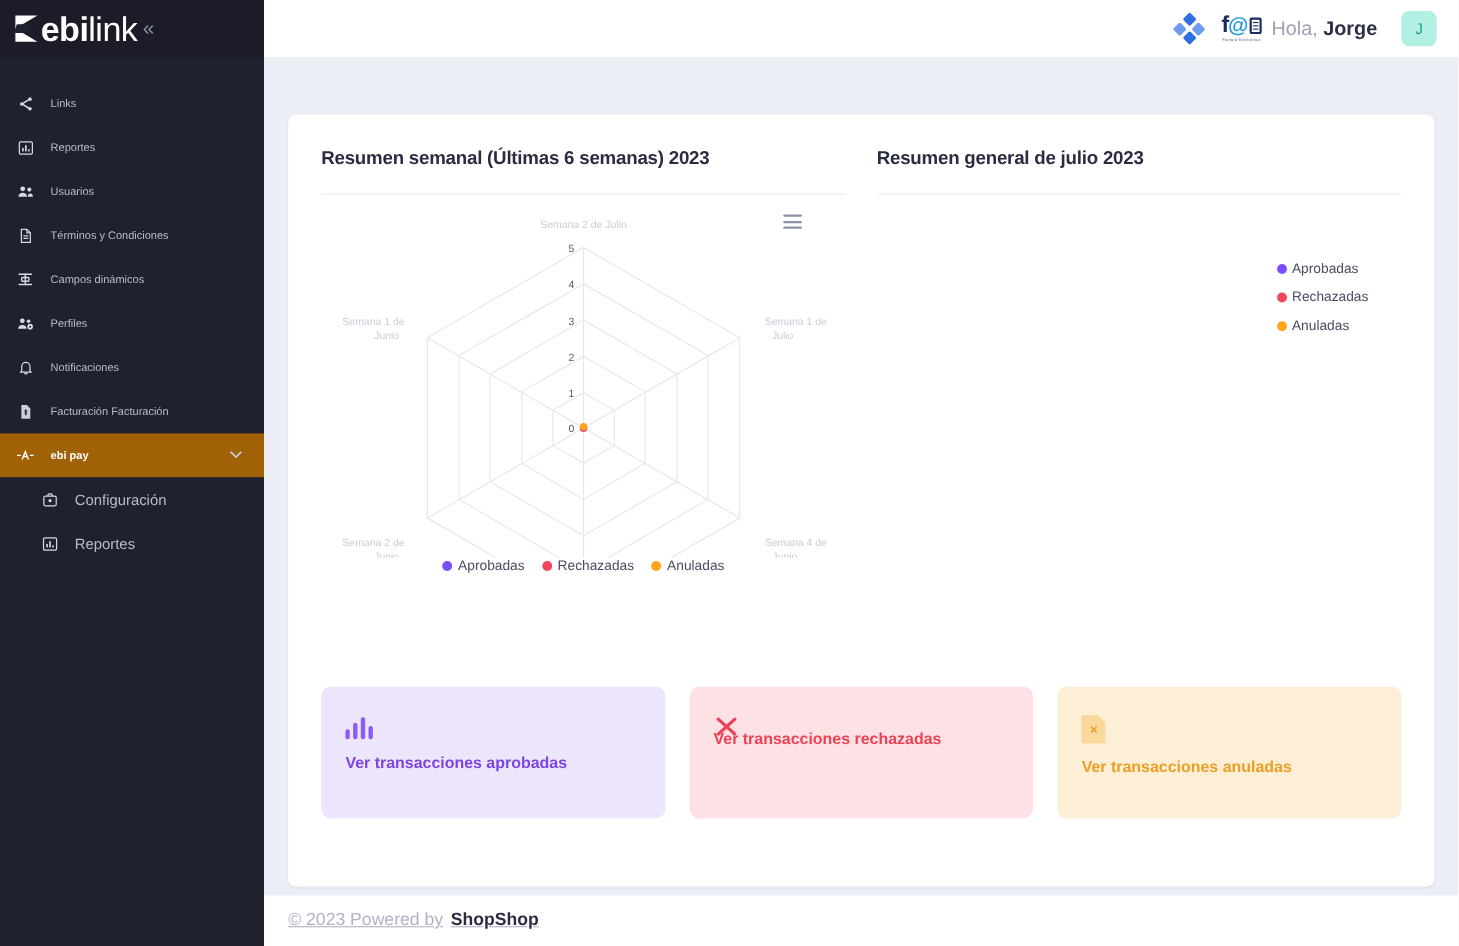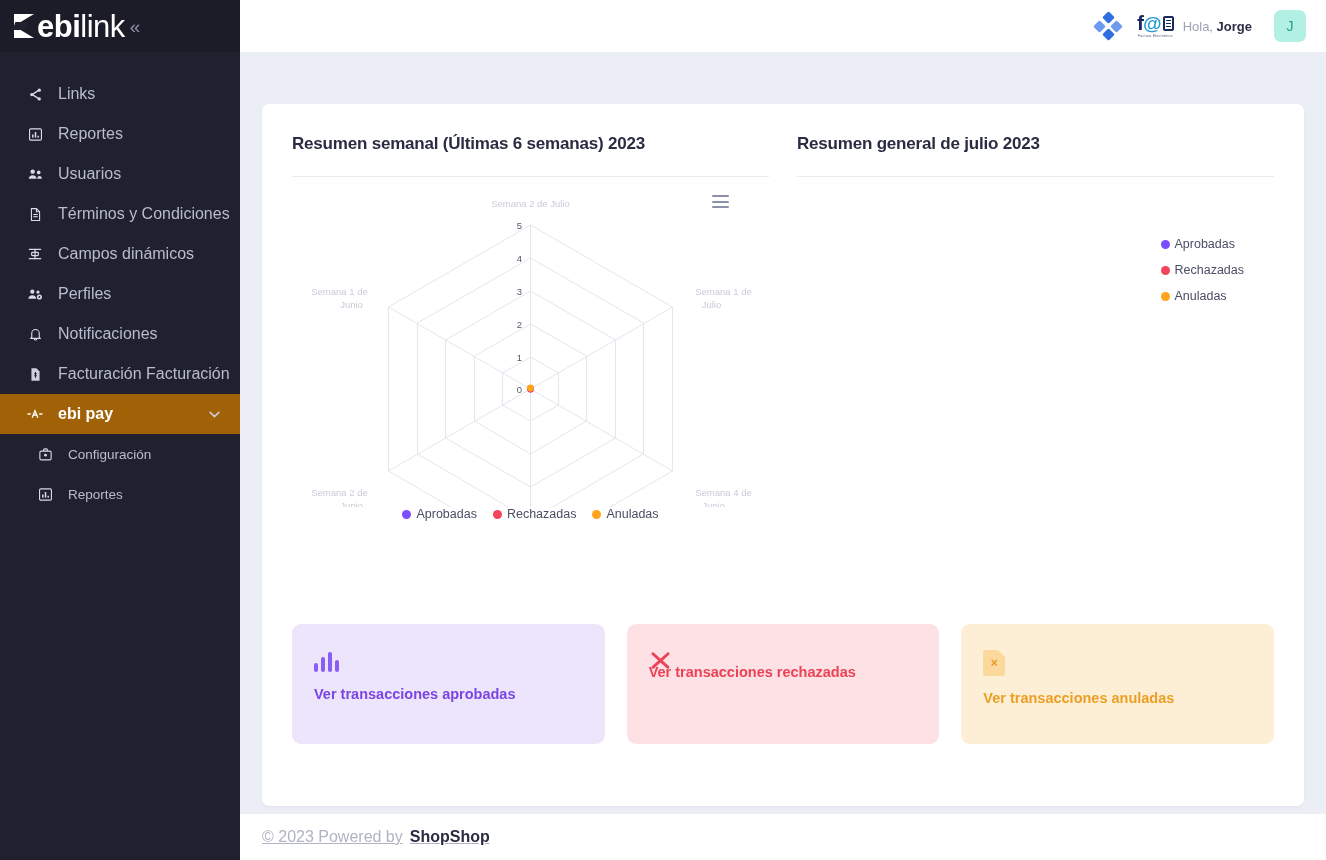--- a/index.html
+++ b/index.html
@@ -54,24 +54,24 @@
   }
   .brand-collapse {
     font-size: 19px; color: #8e90a8; margin-left: 5px;
     line-height: 1; cursor: pointer;
   }
 
   .nav { padding-top: 22px; }
   .nav-item {
     display: flex; align-items: center;
     height: 40px;
-    padding-left: 22px;
+    padding-left: 10px;
     cursor: pointer;
     color: #b9bcd0;
-    font-size: 16px;
+    font-size: 10px;
   }
   .nav-item .ic {
     width: 26px; flex: 0 0 26px;
     display: flex; align-items: center; justify-content: center;
     color: #d7d9e6;
   }
   .nav-item .lbl { margin-left: 10px; white-space: nowrap; }
   .nav-item.active {
     background: #a16207;
     color: #ffffff;
@@ -118,21 +118,21 @@
   .fel-doc {
     width: 11px; height: 15px; border: 2px solid #1b2a5e; border-radius: 2px;
     margin-left: 1px; position: relative;
   }
   .fel-doc:after{
     content:""; position:absolute; left:1px; top:2px; width:5px; height:1.5px;
     background:#1b2a5e; box-shadow: 0 3px 0 #1b2a5e, 0 6px 0 #1b2a5e;
   }
   .fel-sub { font-size: 3.6px; color: #555e80; letter-spacing: 0.2px; margin-top: 1px; }
 
-  .greeting { font-size: 13px; color: #9fa2b4; margin-right: 22px; }
+  .greeting { font-size: 18px; color: #9fa2b4; margin-right: 22px; }
   .greeting b { color: #2c2e45; }
   .avatar {
     width: 32px; height: 32px; border-radius: 7px;
     background: #b2f0e4; color: #1f9d8d;
     display: flex; align-items: center; justify-content: center;
     font-size: 14px; cursor: pointer;
   }
 
   .content-area { flex: 1 1 auto; position: relative; padding: 0 22px; }
   .card {

